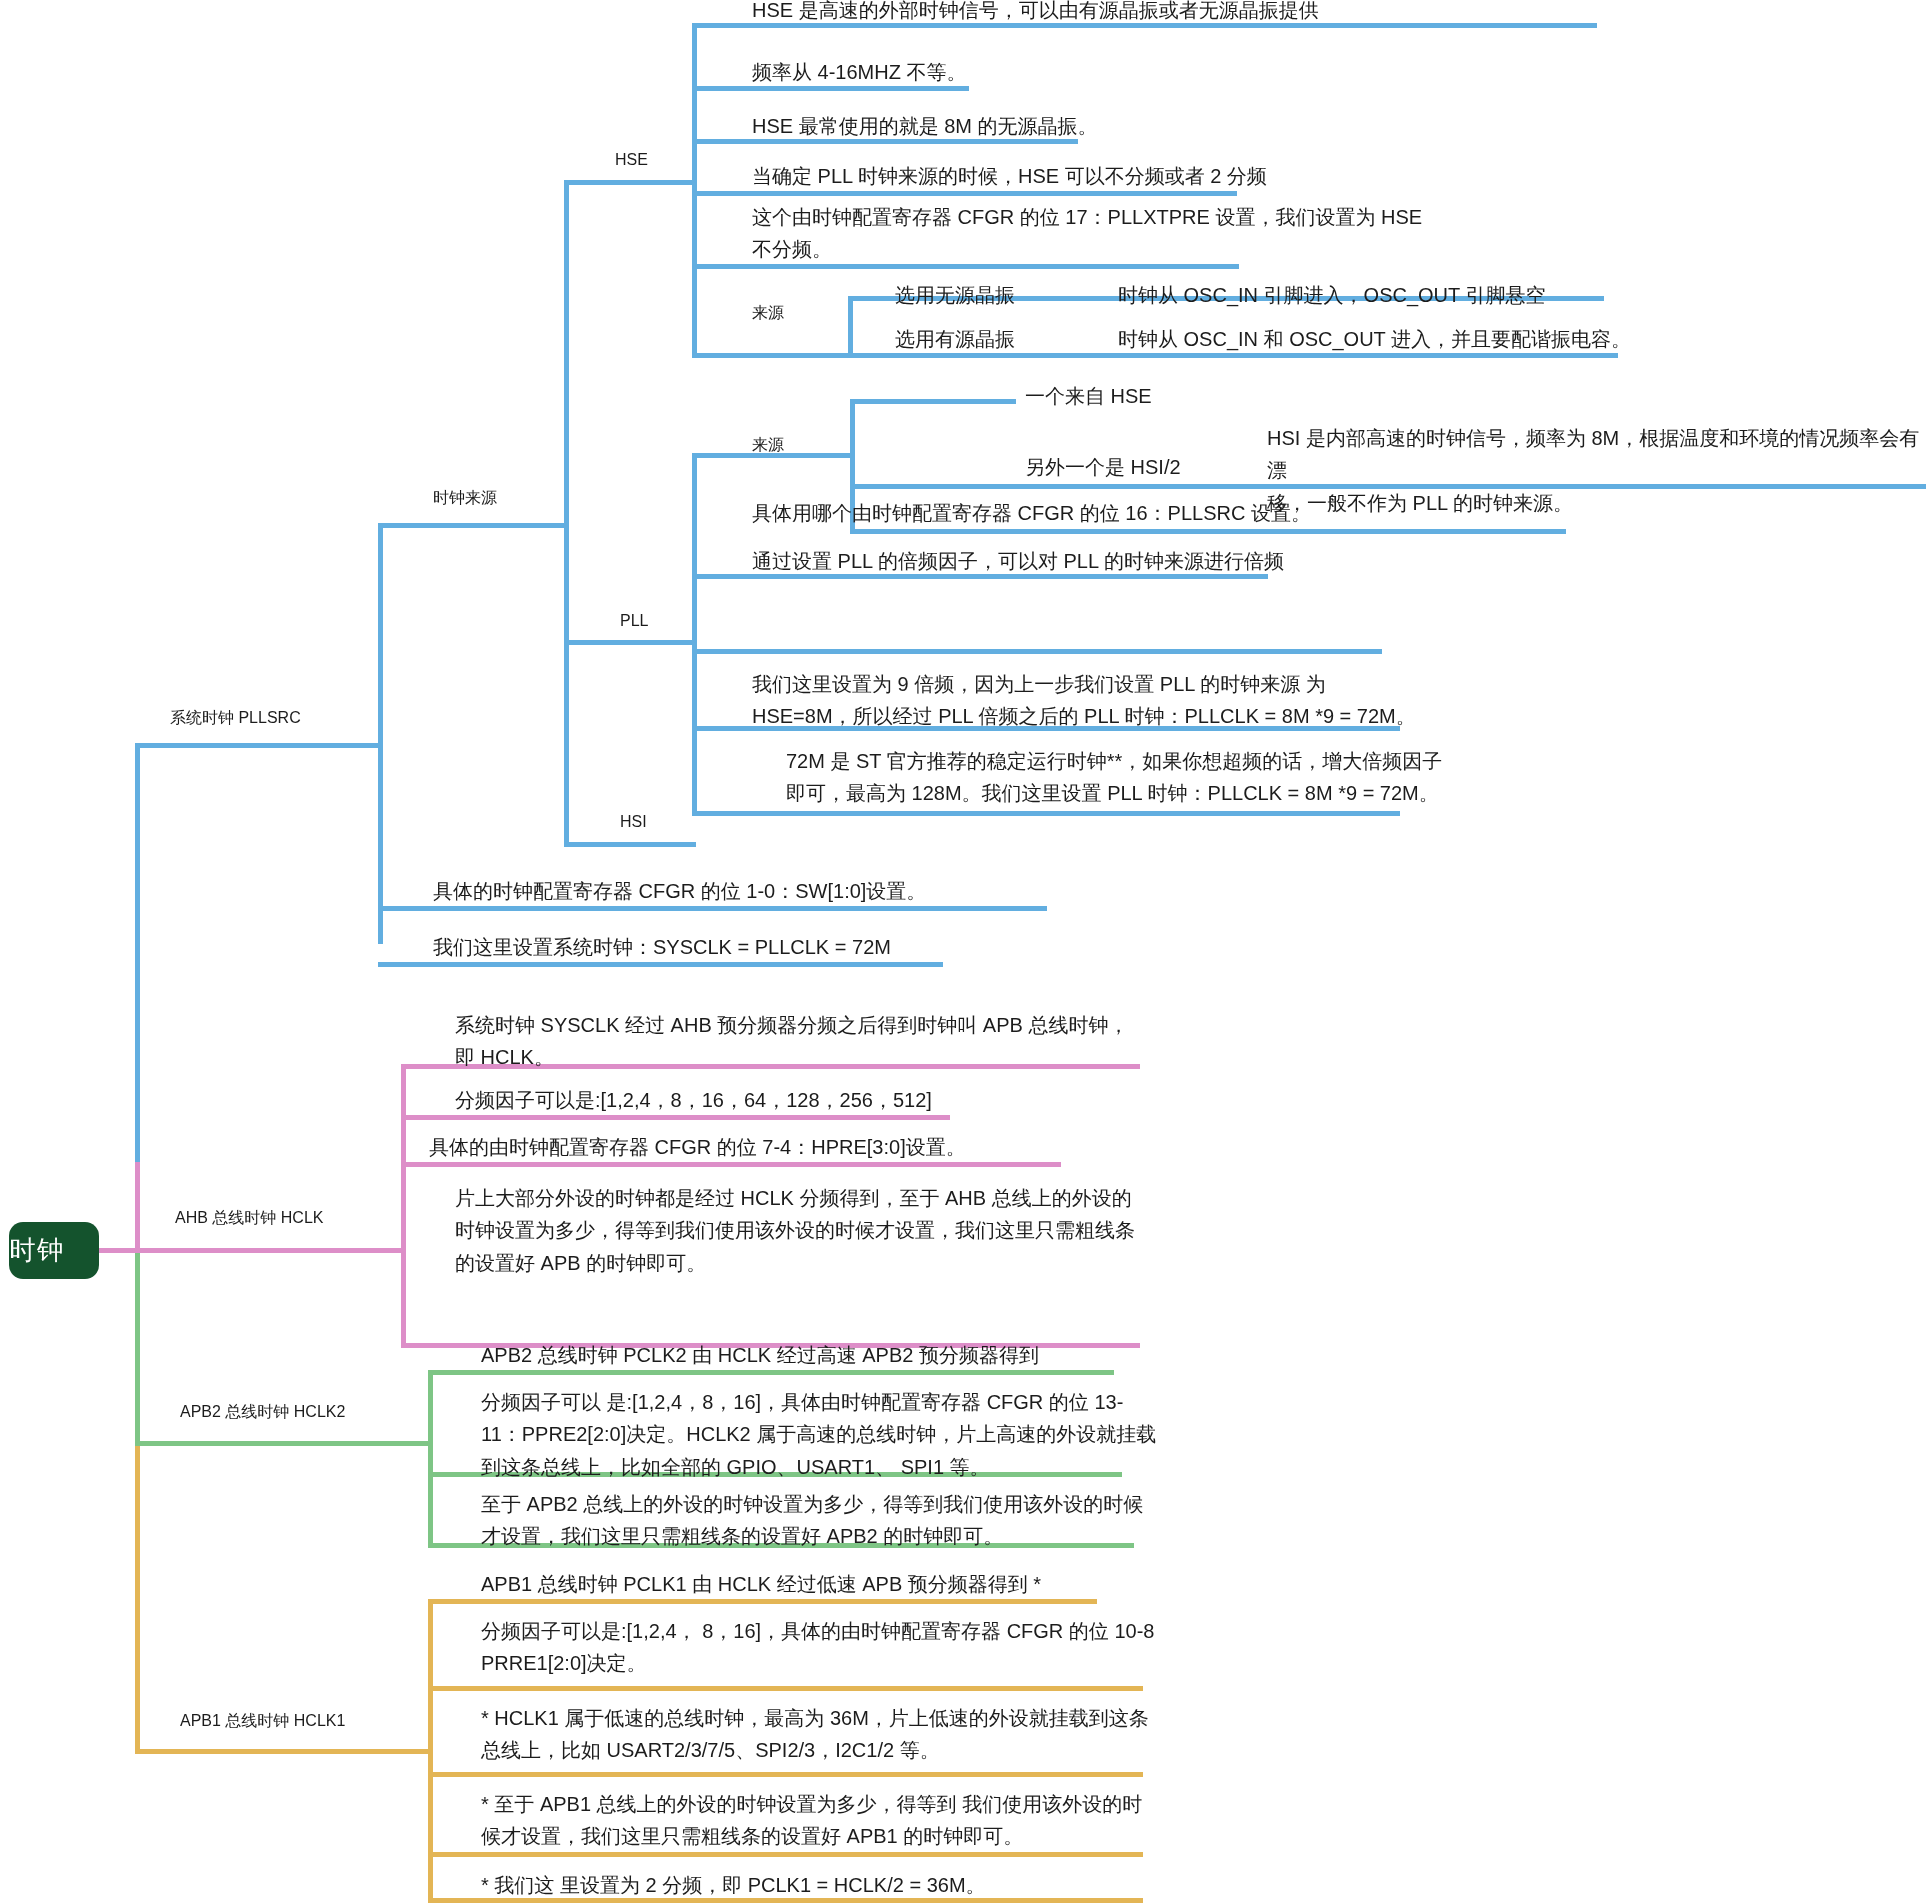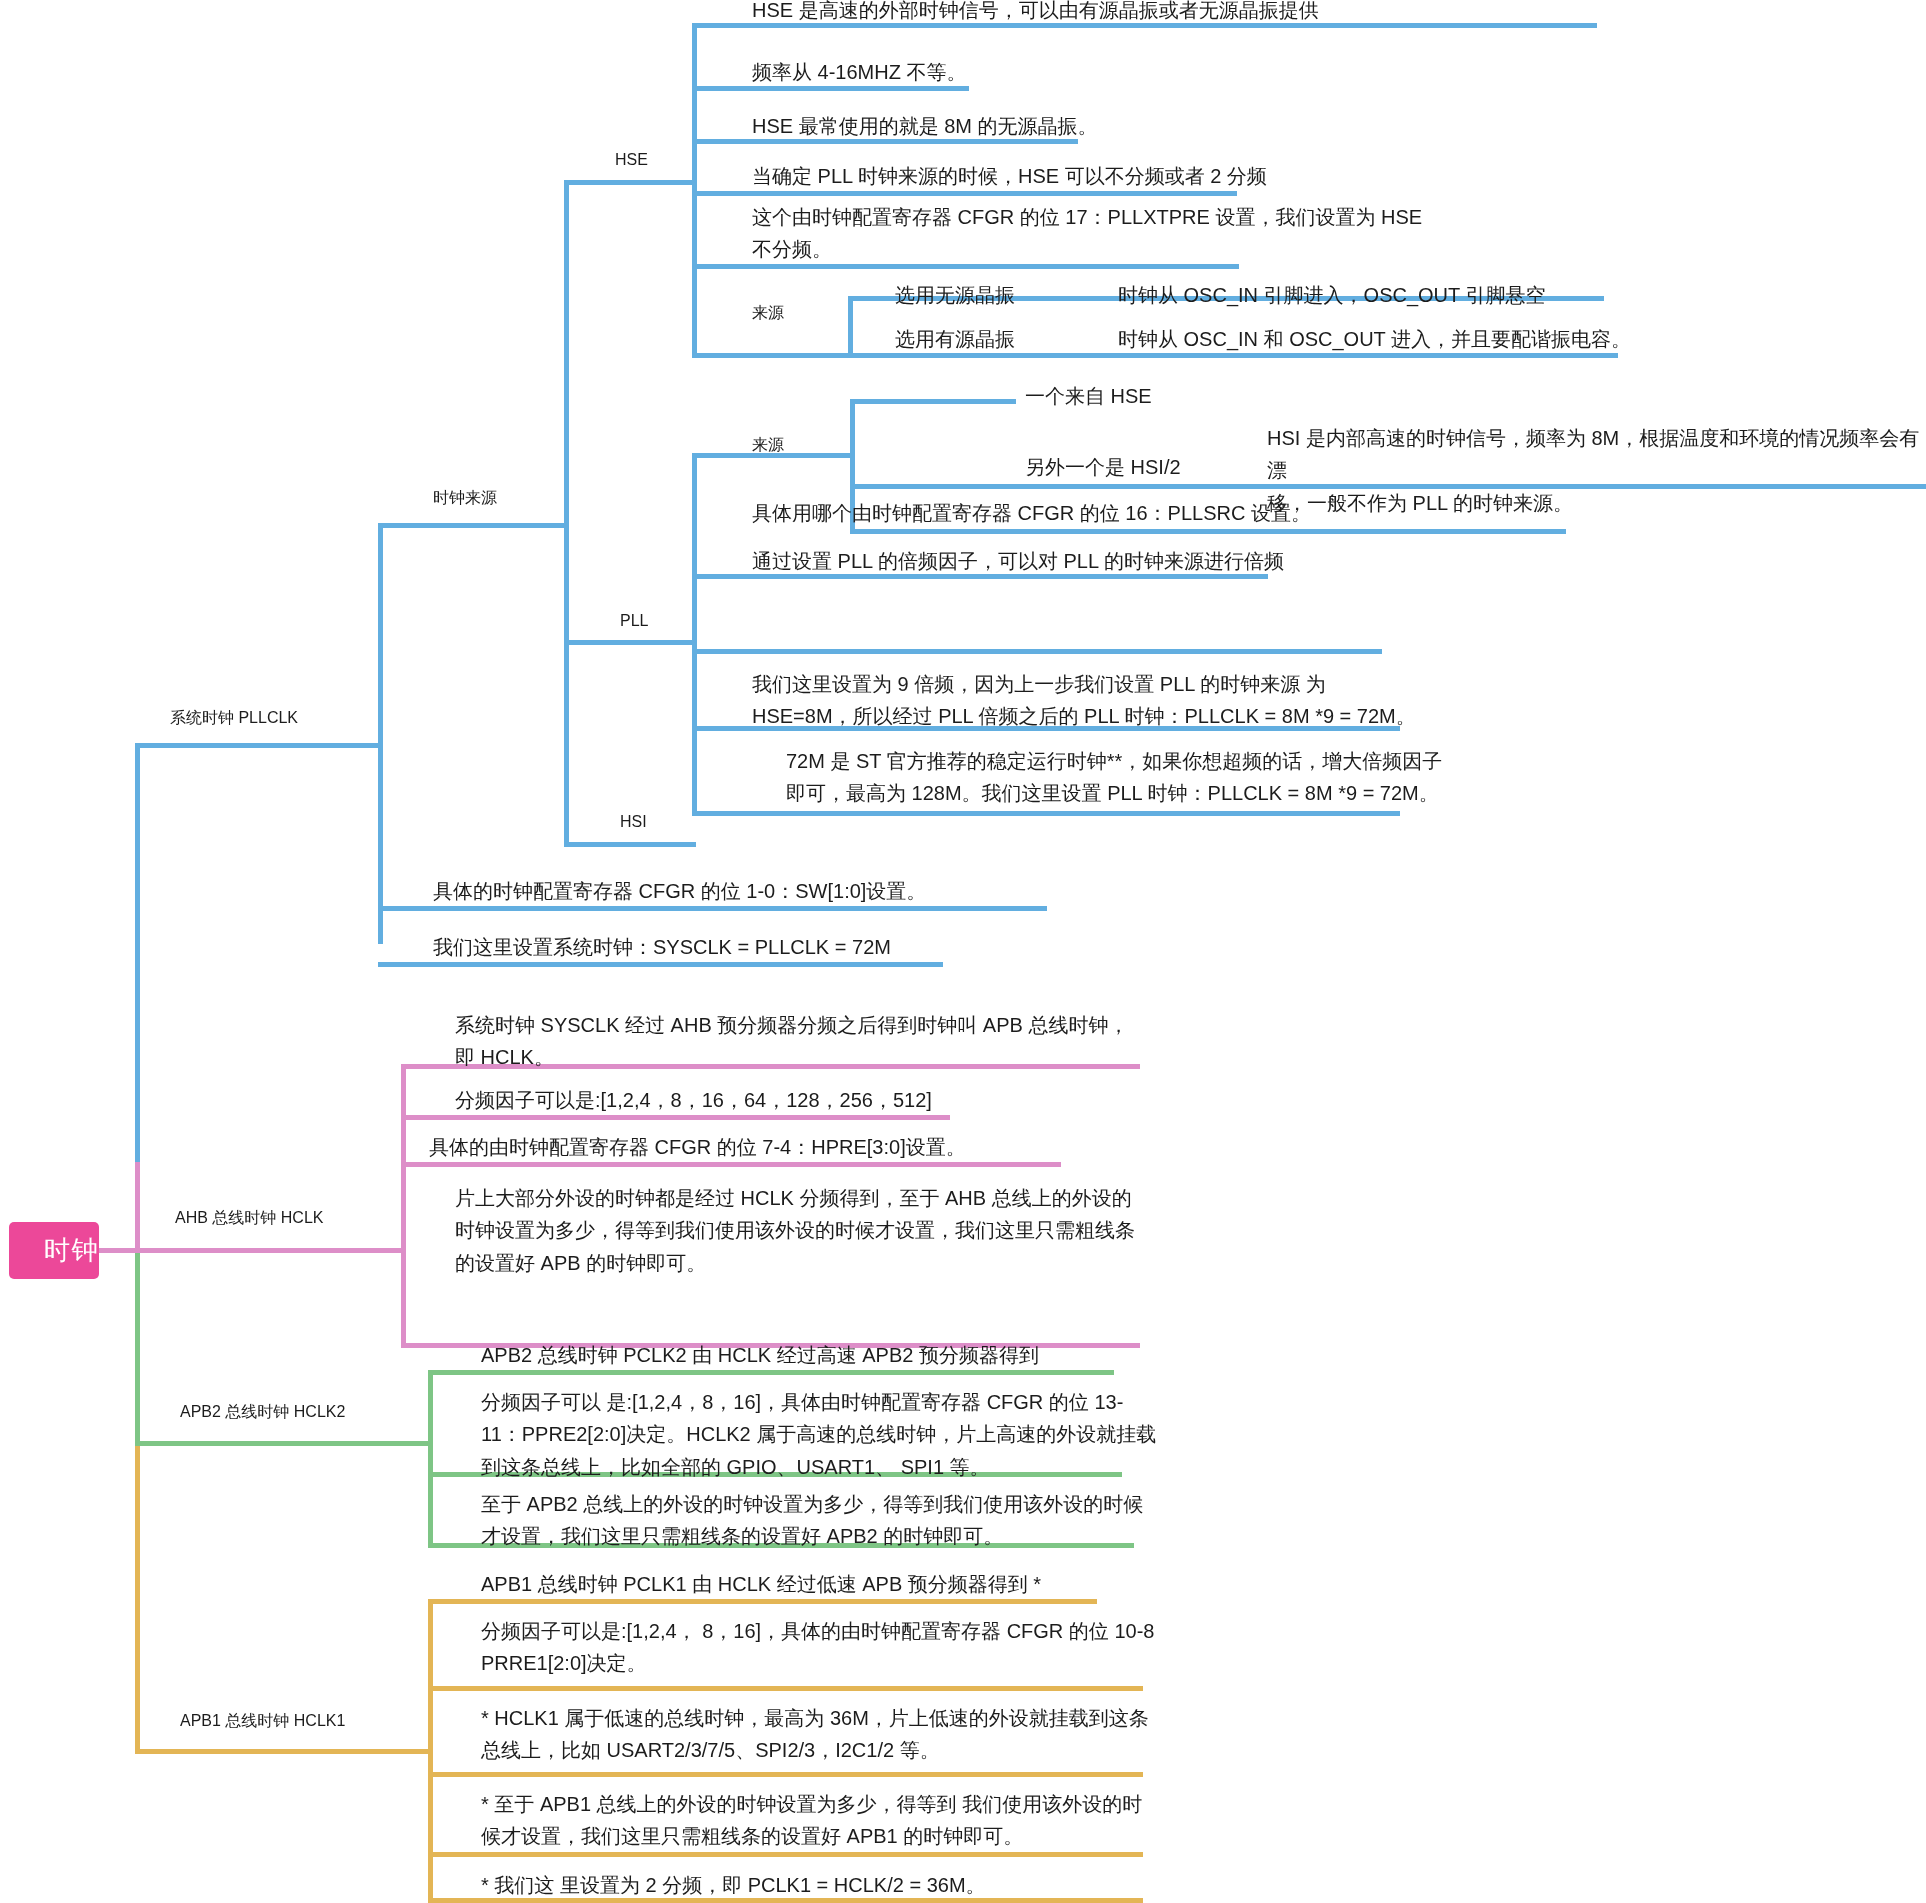--- a/index.html
+++ b/index.html
@@ -8,22 +8,22 @@
   #canvas{position:absolute;inset:0;width:1926px;height:1904px;}
   .conn{position:absolute;background:#62aee0;}
   .conn.pink{background:#dd8ec8;}
   .conn.green{background:#7ec585;}
   .conn.orange{background:#e3b555;}
   .conn.blue{background:#62aee0;}
   .node{position:absolute;line-height:1.62;white-space:pre-wrap;}
   .lbl{font-size:16px;}
   .leaf{font-size:20px;}
   .root{
-    position:absolute;background:#ec4899;color:#ffffff;border-radius:5px;
-    display:flex;align-items:center;justify-content:flex-end;
+    position:absolute;background:#14532d;color:#ffffff;border-radius:14px;
+    display:flex;align-items:center;justify-content:flex-start;
     font-size:26.4px;letter-spacing:1.3px;
   }
 </style>
 </head>
 <body>
 
 <div id="canvas">
 
   <div class="root" style="left:9.2px;top:1222px;width:90px;height:57px;">
     <span>时钟</span>
@@ -33,21 +33,21 @@
 
   <div class="conn blue" style="left:135px;top:743px;width:4.6px;height:507px;"></div>
 
   <div class="conn pink" style="left:135px;top:1162px;width:4.6px;height:90px;"></div>
 
   <div class="conn green" style="left:135px;top:1248px;width:4.6px;height:198px;"></div>
 
   <div class="conn orange" style="left:135px;top:1441px;width:4.6px;height:313px;"></div>
 
   <div class="conn blue" style="left:135px;top:743px;width:248px;height:4.6px;"></div>
-  <div class="node lbl" style="left:170px;top:705px;">系统时钟 PLLCLK</div>
+  <div class="node lbl" style="left:170px;top:705px;">系统时钟 PLLSRC</div>
 
   <div class="conn blue" style="left:378px;top:523px;width:4.6px;height:421px;"></div>
 
   <div class="conn blue" style="left:378px;top:523px;width:190px;height:4.6px;"></div>
   <div class="node lbl" style="left:433px;top:485px;">时钟来源</div>
 
   <div class="conn blue" style="left:564px;top:180px;width:4.6px;height:662px;"></div>
 
   <div class="conn blue" style="left:564px;top:180px;width:132px;height:4.6px;"></div>
   <div class="node lbl" style="left:615px;top:147px;">HSE</div>

